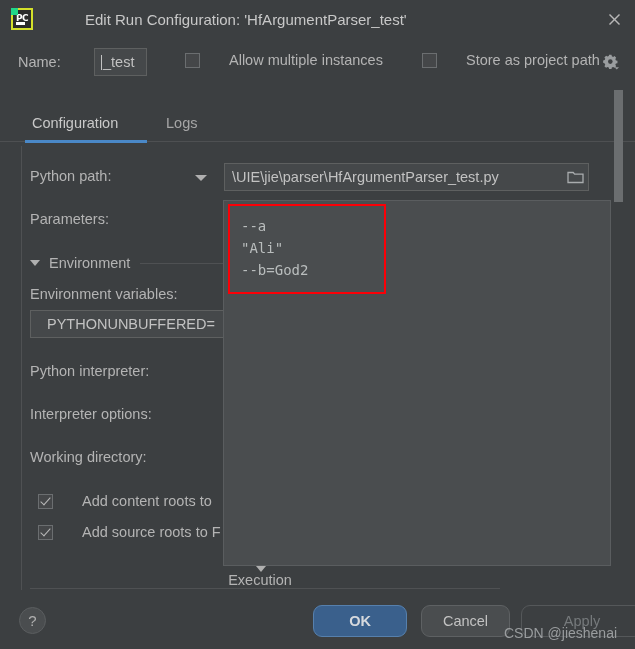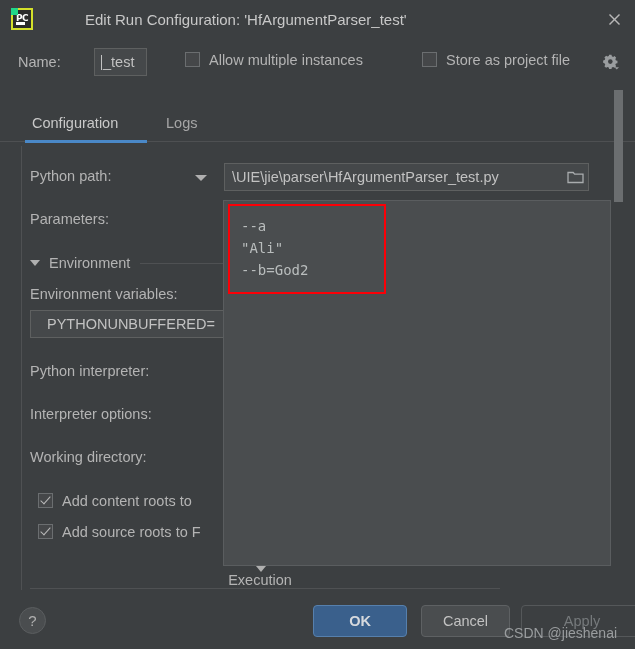--- a/index.html
+++ b/index.html
@@ -116,22 +116,23 @@
     display: inline-block;
     width: 1px;
     height: 15px;
     background: #c2c2c2;
     margin-right: 1px;
     flex: 0 0 auto;
   }
   .cb-row {
     position: absolute;
     display: flex;
-    align-items: flex-start;
-    cursor: pointer;
+    align-items: flex-end;
+    cursor: pointer;
+    gap: 20px;
   }
   .cbox {
     width: 15px; height: 15px;
     border: 1px solid #6b6e70;
     background: #454749;
     box-sizing: border-box;
     margin-right: 9px;
     flex: 0 0 auto;
     position: relative;
   }
@@ -358,21 +359,21 @@
     align-items: center;
     justify-content: center;
     font-size: 15px;
     color: #b0b0b0;
     cursor: pointer;
   }
   .dlg-btn {
     position: absolute;
     top: 13px;
     height: 32px;
-    border-radius: 4px;
+    border-radius: 9px;
     box-sizing: border-box;
     display: flex;
     align-items: center;
     justify-content: center;
     font-size: 14.5px;
     cursor: pointer;
     white-space: nowrap;
   }
   #btn-ok {
     left: 313px;
@@ -435,21 +436,21 @@
       </div>
   </div>
 
   <div class="cb-row" id="cb-allow">
     <span class="cbox"></span>
     <span class="cb-label">Allow multiple instances</span>
   </div>
 
   <div class="cb-row" id="cb-store">
     <span class="cbox"></span>
-    <span class="cb-label">Store as project file</span>
+    <span class="cb-label">Store as project path</span>
   </div>
 
   <div id="gear-btn">
     <svg width="18" height="18" viewBox="0 0 18 18">
       <path d="M7.1 1.8h2.4l.35 1.55 1.3.55 1.35-.85 1.7 1.7-.85 1.35.55 1.3 1.55.35v2.4l-1.55.35-.55 1.3.85 1.35-1.7 1.7-1.35-.85-1.3.55-.35 1.55H7.1l-.35-1.55-1.3-.55-1.35.85-1.7-1.7.85-1.35-.55-1.3L1.15 9.8V7.4l1.55-.35.55-1.3-.85-1.35 1.7-1.7 1.35.85 1.3-.55z" fill="#9a9d9f"></path>
       <circle cx="8.3" cy="8.6" r="2.3" fill="#3c3f41"></circle>
       <polygon points="12.5,14.2 17,14.2 14.75,16.6" fill="#9a9d9f"></polygon>
     </svg>
   </div>
 

